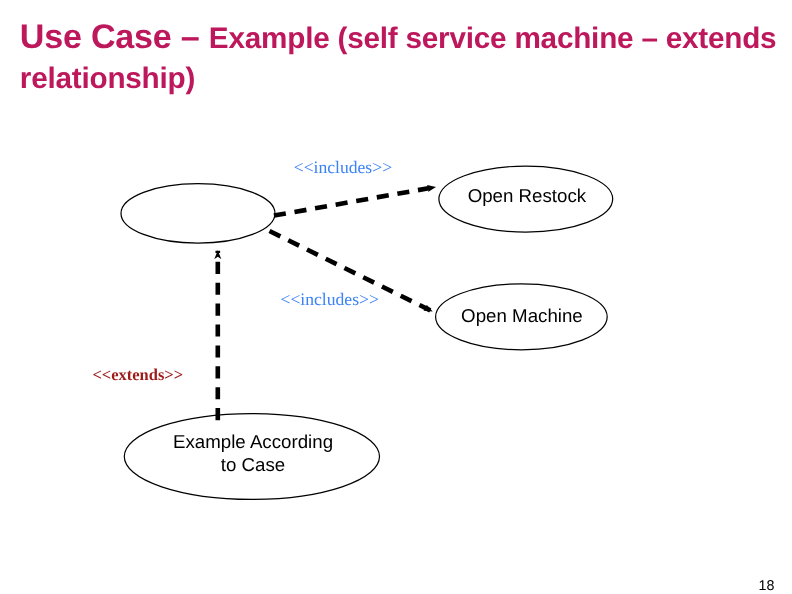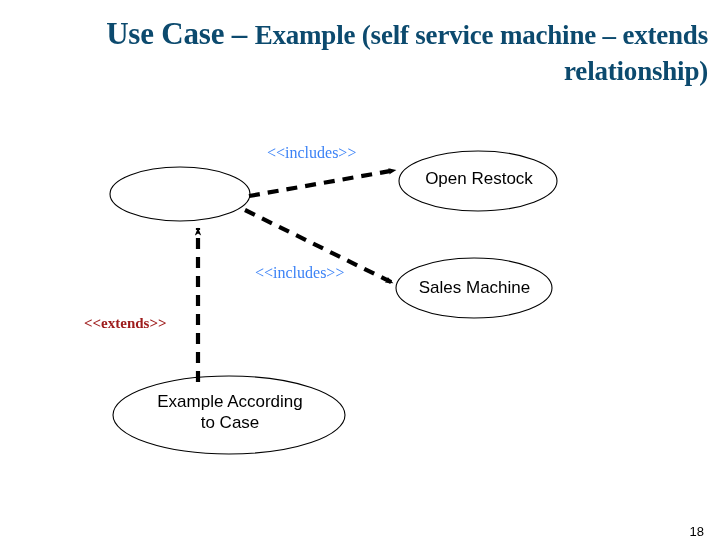--- a/index.html
+++ b/index.html
@@ -24,28 +24,27 @@
     height: 540px;
     background: #ffffff;
   }
 
   
   #slide-title {
     position: absolute;
     left: 18px;
     top: 16px;
     width: 690px;
-    color: #0c4a6e;
-    font-family: Liberation Serif, serif;
+    color: #be185d;
+    font-family: Liberation Sans, sans-serif;
     font-weight: bold;
     font-size: 27px;
     line-height: 36px;
     letter-spacing: -0.2px;
     white-space: normal;
-    text-align: right;
   }
   #slide-title .t-big {
     font-size: 31px;
   }
   #slide-title .t-small {
     font-size: 27px;
   }
 
   
   #diagram {
@@ -110,20 +109,21 @@
     white-space: pre;
     pointer-events: none;
   }
   .stereotype.includes {
     color: #3b82f6;
   }
   .stereotype.extends {
     color: #9e1b1b;
     font-weight: bold;
     font-size: 15px;
+    margin-top: 18px;
   }
 
   #includes-1 { left: 267px; top: 144px; }
   #includes-2 { left: 255px; top: 264px; }
   #extends-1  { left: 84px;  top: 314px; }
 
   
   #page-number {
     position: absolute;
     right: 16px;
@@ -165,21 +165,21 @@
 
       <line x1="245" y1="210" x2="393" y2="283" stroke="#000000" stroke-width="4.2" stroke-dasharray="11,8" stroke-linecap="butt" marker-end="url(#arrowFilled)"></line>
 
       <line x1="198" y1="382" x2="198" y2="228" stroke="#000000" stroke-width="4.2" stroke-dasharray="11,8" stroke-linecap="butt" marker-end="url(#arrowFilledUp)"></line>
     </svg>
   </div>
 
 
   <div class="uc-label" id="label-open-machine">Open Restock</div>
 
-  <div class="uc-label" id="label-close-machine">Sales Machine</div>
+  <div class="uc-label" id="label-close-machine">Open Machine</div>
 
   <div class="uc-label" id="label-restock-sales"><span>Example According</span><br><span>to Case</span></div>
 
   <div class="stereotype includes" id="includes-1">&lt;&lt;includes&gt;&gt;</div>
 
   <div class="stereotype includes" id="includes-2">&lt;&lt;includes&gt;&gt;</div>
 
   <div class="stereotype extends" id="extends-1">&lt;&lt;extends&gt;&gt;</div>
 
   <div id="page-number">18</div>

